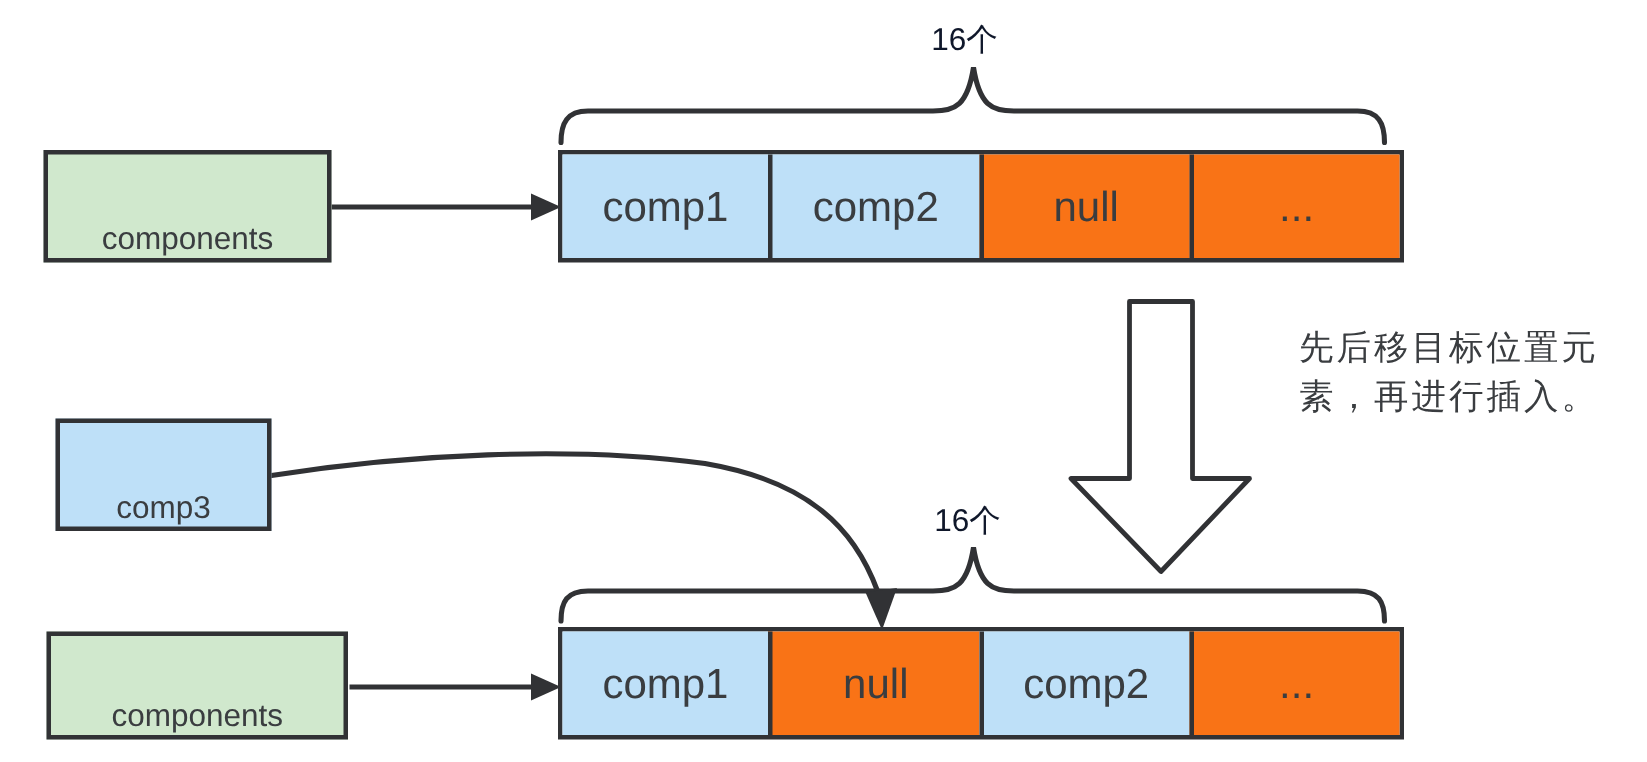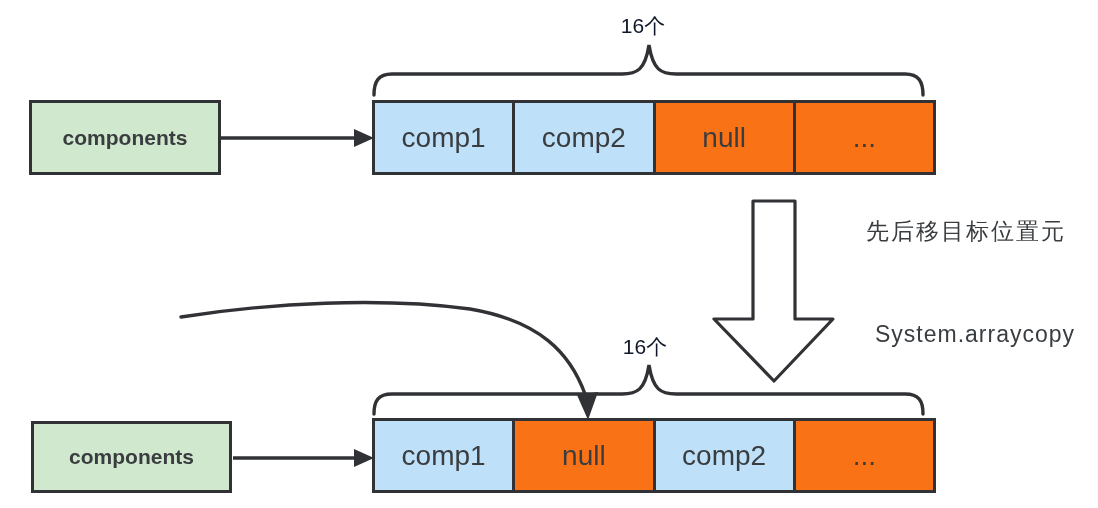--- a/index.html
+++ b/index.html
@@ -19,25 +19,24 @@
   .layer {
     position: absolute;
     left: 0;
     top: 0;
   }
   .box {
     position: absolute;
     box-sizing: border-box;
     border: 3px solid #313235;
     display: flex;
-    align-items: center;
+    align-items: flex-end;
     justify-content: center;
     font-size: 21px;
     color: #3a3d40;
-    font-weight: bold;
   }
   .box.green { background: #d0e8cd; }
   .box.blue  { background: #bee0f8; }
   .array {
     position: absolute;
     box-sizing: border-box;
     border: 3px solid #313235;
     display: flex;
     background: #ffffff;
   }
@@ -123,26 +122,29 @@
 
   <div class="array" style="left:372px; top:100px; width:564px; height:75px;">
     <div class="cell" data-fill="blue">comp1</div>
     <div class="cell" data-fill="blue">comp2</div>
     <div class="cell" data-fill="white">null</div>
     <div class="cell" data-fill="white">...</div>
   </div>
 
   <div class="step-note">
     <div>先后移目标位置元</div>
+    <div>素，再进行插入。</div>
   </div>
 
   <div class="api-note">
-    <div>System.arraycopy</div>
   </div>
 
+  <div class="box blue" style="left:37px; top:279px; width:144px; height:75px;">
+    <span>comp3</span>
+  </div>
 
   <div class="box green" style="left:31px; top:421px; width:201px; height:72px;">
     <span>components</span>
   </div>
 
   <div class="count-label" style="left:590px; top:333px;">16个</div>
 
   <div class="array" style="left:372px; top:418px; width:564px; height:75px;">
     <div class="cell" data-fill="blue">comp1</div>
     <div class="cell" data-fill="white">null</div>

